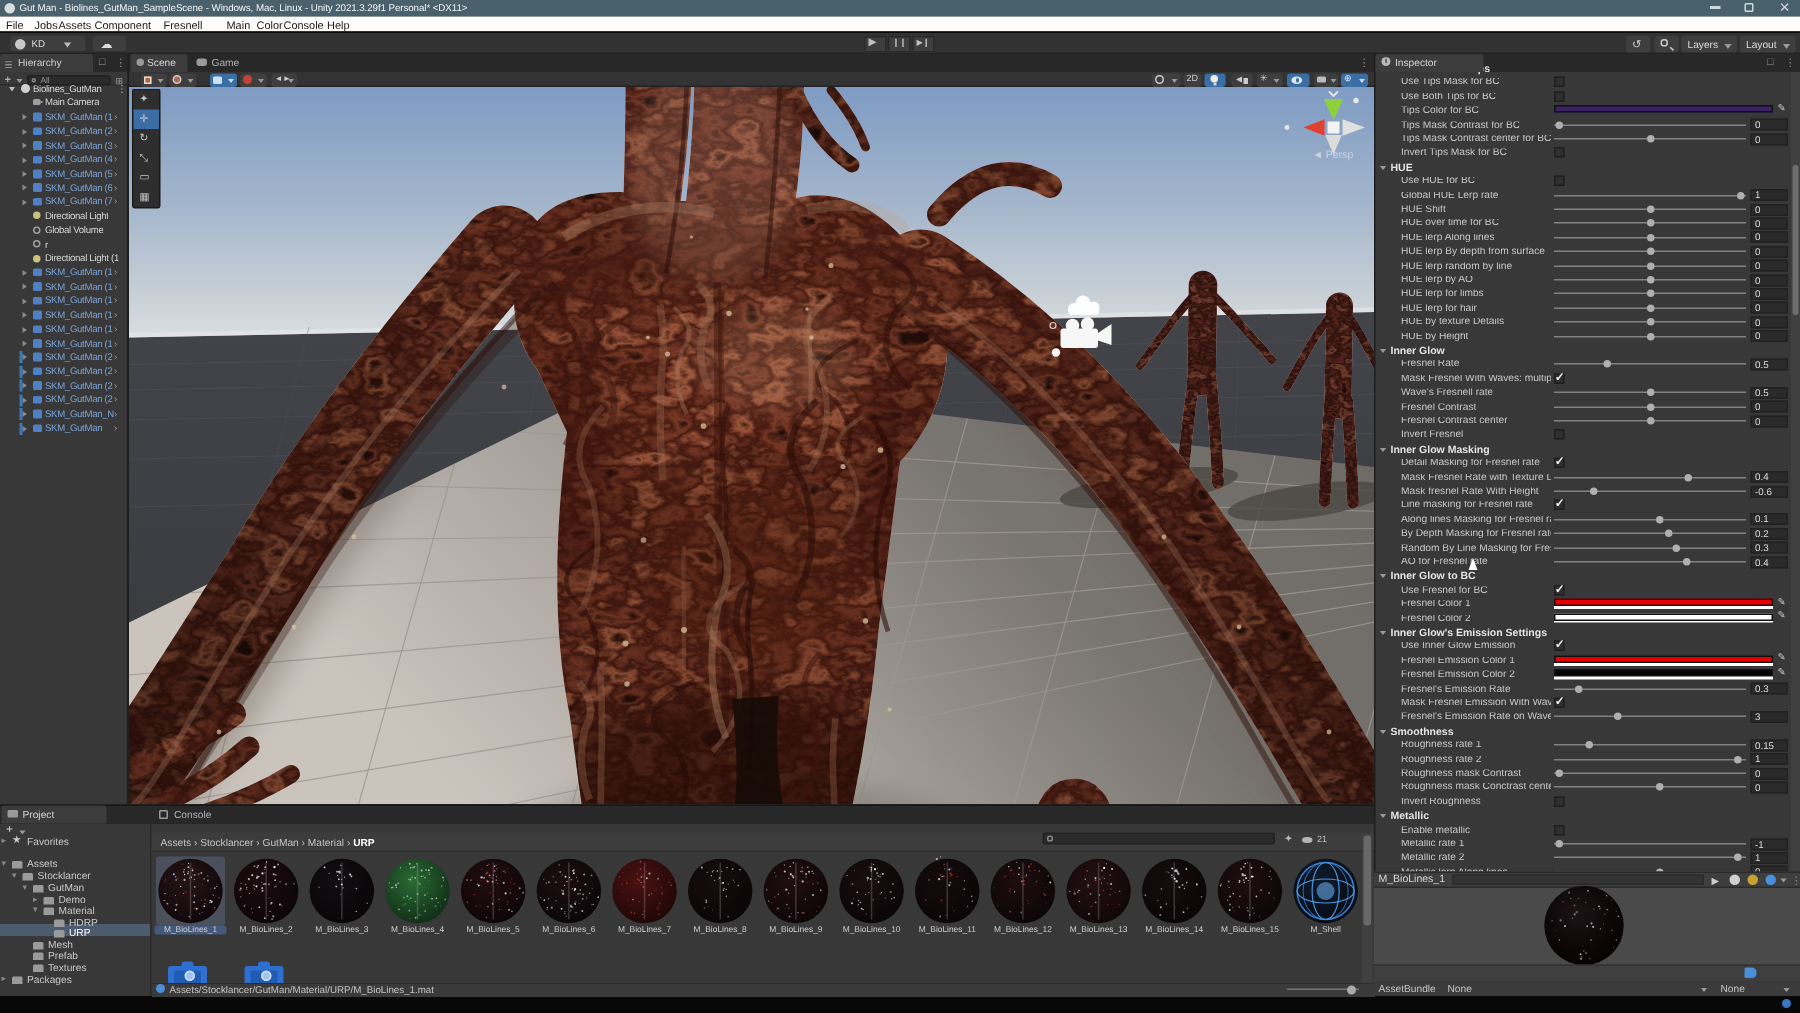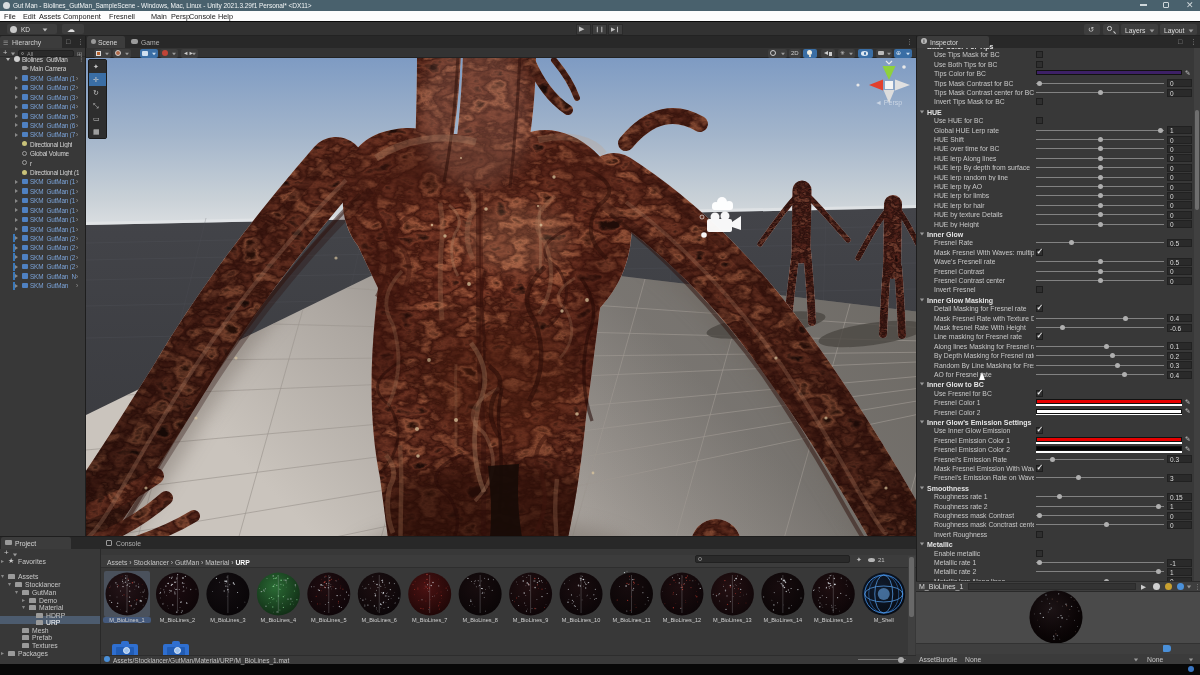--- a/index.html
+++ b/index.html
@@ -13,26 +13,26 @@
 .vbox{position:absolute;width:25px;height:8px;background:#2a2a2a;border:1px solid #212121;color:#dcdcdc;font-size:6.5px;line-height:7px;padding-left:2px;}
 </style></head><body>
 <div style="position:absolute;left:0;top:0;width:1200px;height:11px;background:#49616d;"></div>
 <div style="position:absolute;left:3px;top:2px;width:7px;height:7px;border-radius:50%;background:#d8dde0;"></div>
 <div class="abs" style="left:13px;top:2.2px;color:#f2f5f6;font-size:6.5px;letter-spacing:-0.05px;white-space:nowrap;">Gut Man - Biolines_GutMan_SampleScene - Windows, Mac, Linux - Unity 2021.3.29f1 Personal* &lt;DX11&gt;</div>
 <div class="abs" style="left:1140px;top:4px;width:7px;height:1.5px;background:#cfd7db;"></div>
 <div class="abs" style="left:1163px;top:2px;width:6px;height:6px;border:1.5px solid #cfd7db;border-radius:1px;"></div>
 <div class="abs" style="left:1186px;top:1px;color:#cfd7db;font-size:9px;line-height:9px;">✕</div>
 <div style="position:absolute;left:0;top:11px;width:1200px;height:10px;background:#fdfdfd;"></div>
 <div class="abs" style="left:4px;top:12.2px;color:#1a1a1a;font-size:7.3px;">File</div>
-<div class="abs" style="left:23px;top:12.2px;color:#1a1a1a;font-size:7.3px;">Edit</div>
+<div class="abs" style="left:23px;top:12.2px;color:#1a1a1a;font-size:7.3px;">Jobs</div>
 <div class="abs" style="left:39px;top:12.2px;color:#1a1a1a;font-size:7.3px;">Assets</div>
 <div class="abs" style="left:63px;top:12.2px;color:#1a1a1a;font-size:7.3px;">Component</div>
 <div class="abs" style="left:109px;top:12.2px;color:#1a1a1a;font-size:7.3px;">Fresnell</div>
 <div class="abs" style="left:151px;top:12.2px;color:#1a1a1a;font-size:7.3px;">Main</div>
-<div class="abs" style="left:171px;top:12.2px;color:#1a1a1a;font-size:7.3px;">Persp</div>
+<div class="abs" style="left:171px;top:12.2px;color:#1a1a1a;font-size:7.3px;">Color</div>
 <div class="abs" style="left:189px;top:12.2px;color:#1a1a1a;font-size:7.3px;">Console</div>
 <div class="abs" style="left:218px;top:12.2px;color:#1a1a1a;font-size:7.3px;">Help</div>
 <div style="position:absolute;left:0;top:21px;width:1200px;height:15px;background:#323232;border-top:1px solid #0a0a0a;border-bottom:1px solid #232323;"></div>
 <div style="position:absolute;left:7px;top:24px;width:50px;height:10px;background:#3e3e3e;border-radius:2px;"></div>
 <div style="position:absolute;left:10px;top:25.5px;width:7px;height:7px;border-radius:50%;background:#c9c9c9;"></div>
 <div class="abs" style="left:21px;top:26px;color:#ddd;font-size:6.5px;">KD</div>
 <div class="tri" style="left:42px;top:28px;border-top-color:#bbb;transform:scale(0.8);"></div>
 <div style="position:absolute;left:62px;top:24px;width:22px;height:10px;background:#3e3e3e;border-radius:2px;"></div>
 <div class="abs" style="left:67px;top:24.5px;color:#ddd;font-size:8px;">☁</div>
 <div style="position:absolute;left:576px;top:23.5px;width:15px;height:11px;background:#3e3e3e;border:1px solid #2a2a2a;"></div>

